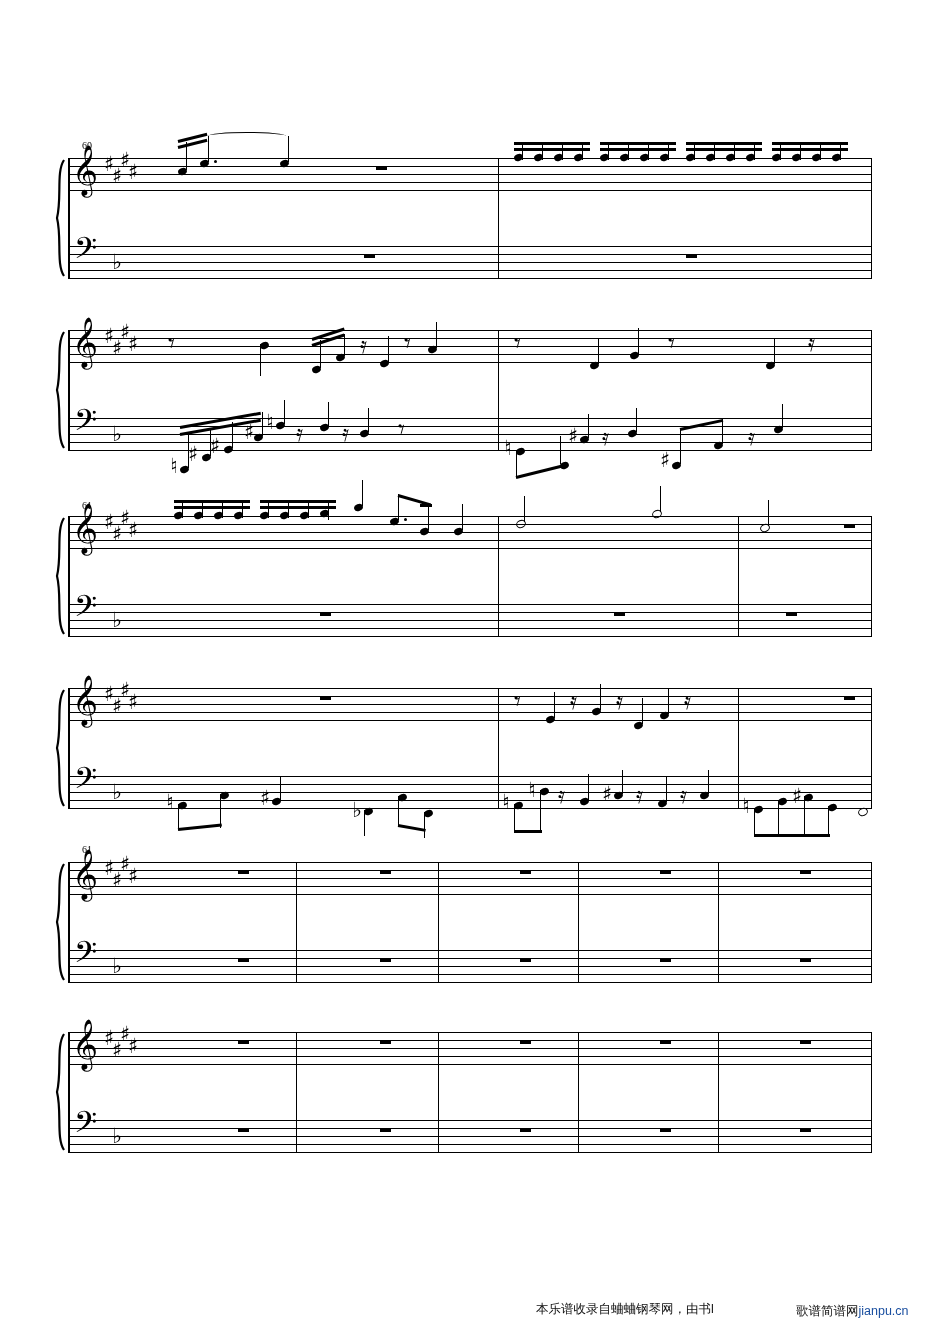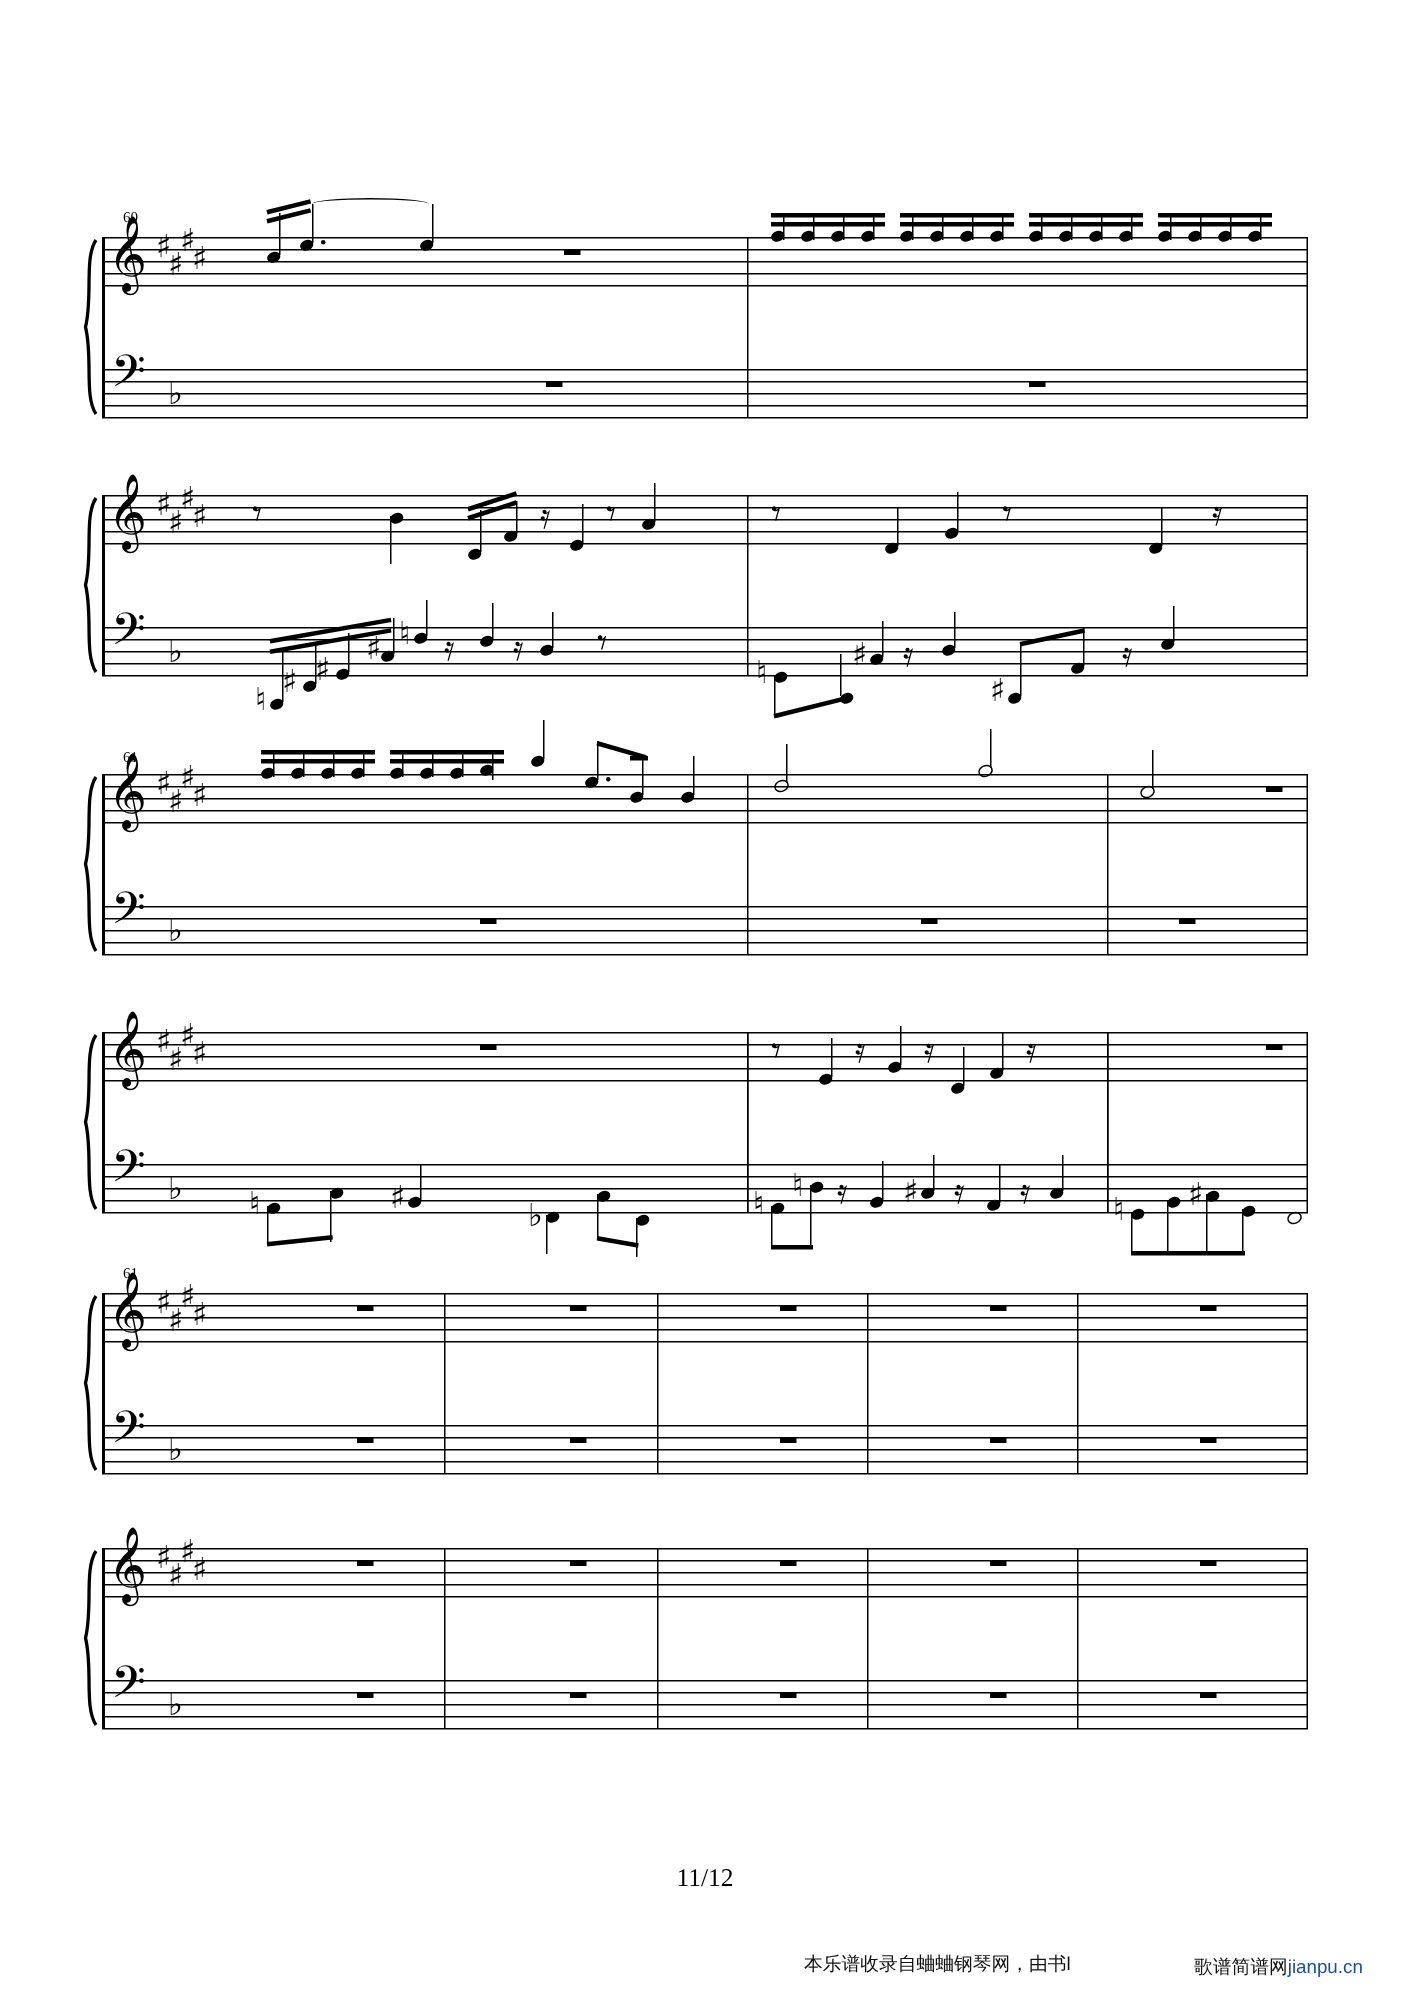--- a/index.html
+++ b/index.html
@@ -663,21 +663,20 @@
     <div class="restw" style="left:592px; top:96px;"></div>
     <div class="restw" style="left:732px; top:96px;"></div>
 
     <div class="barline" style="left:228px; top:0px; height:120px;"></div>
     <div class="barline" style="left:370px; top:0px; height:120px;"></div>
     <div class="barline" style="left:510px; top:0px; height:120px;"></div>
     <div class="barline" style="left:650px; top:0px; height:120px;"></div>
     <div class="barline" style="left:803px; top:0px; height:120px;"></div>
   </div>
 
-  <div class="pagenum" style="top:1242px;">11/12</div>
 
   <div class="credit" style="left:536px; top:1301px;">本乐谱收录自蛐蛐钢琴网，由书l</div>
 
   <div class="site" style="left:796px; top:1303px;">
     <span class="cn">歌谱简谱网</span><span class="en">jianpu.cn</span>
   </div>
 
 </div>
 
 </body></html>

